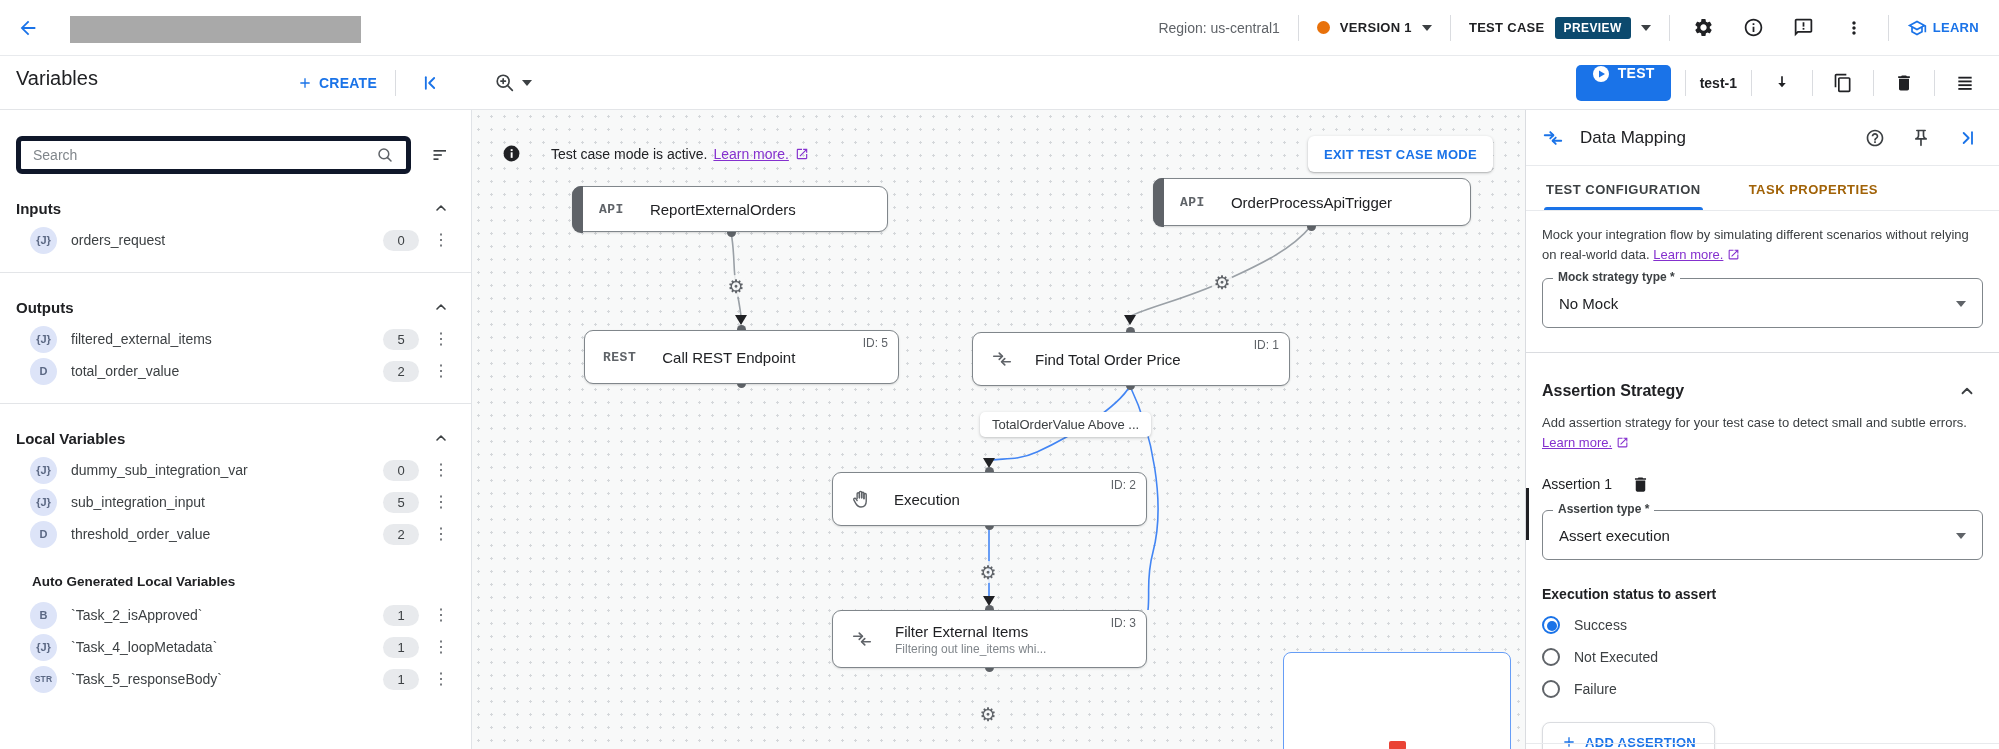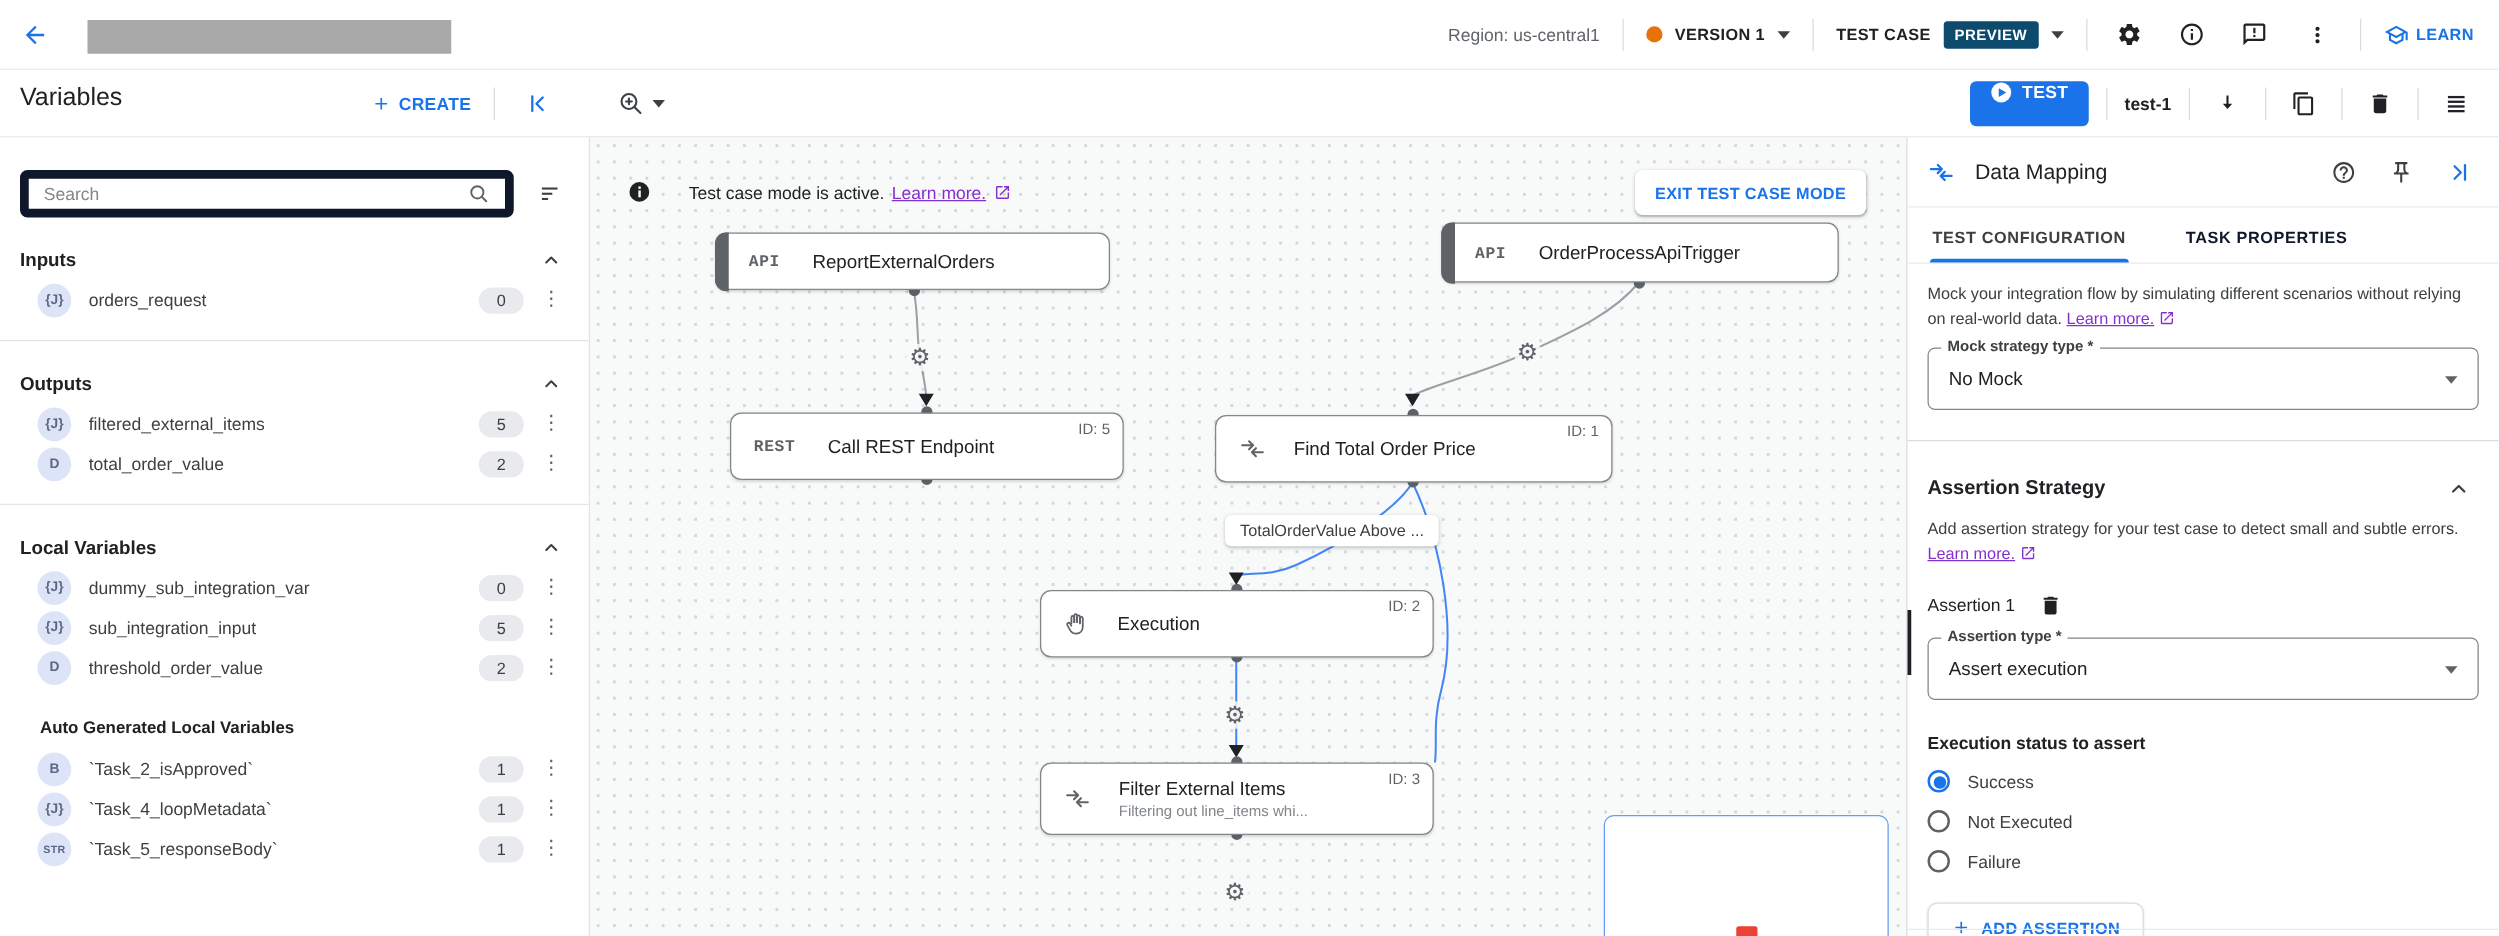--- a/index.html
+++ b/index.html
@@ -33,21 +33,21 @@
   .toolbar-right { display:flex; align-items:center; gap:14px; padding-right:18px; }
   .test-btn { display:flex; align-items:flex-start; gap:8px; background:#1a73e8; color:#fff; border:none; border-radius:5px; height:36px; padding:0 16px; font-size:14px; font-weight:bold; letter-spacing:.3px; cursor:pointer; font-family:inherit; }
   .test-name { font-size:14px; color:#202124; font-weight:bold; }
 
   
   .main { flex:1; display:flex; min-height:0; }
 
   
   .sidebar { width:472px; border-right:1px solid #e0e3e7; background:#fff; overflow:hidden; }
   .sb-search-row { display:flex; align-items:center; margin:26px 14px 0 16px; gap:14px; }
-  .sb-search { flex:1; display:flex; align-items:center; border:7px solid #0f172a; border-radius:6px; height:38px; padding:0 12px; }
+  .sb-search { flex:1; display:flex; align-items:center; border:5px solid #0f172a; border-radius:6px; height:38px; padding:0 12px; }
   .sb-search input { flex:1; border:none; outline:none; font-size:14px; color:#202124; font-family:inherit; }
   .sb-search input::placeholder { color:#80868b; }
   .section-head { display:flex; align-items:center; justify-content:space-between; padding:0 22px 0 16px; margin-top:18px; height:32px; }
   .section-title { font-size:15px; font-weight:bold; color:#202124; }
   .sb-row { display:flex; align-items:center; height:32px; padding:0 22px 0 30px; cursor:pointer; }
   .var-badge { width:27px; height:27px; border-radius:50%; background:#dde4f8; color:#5b6884; font-weight:bold; display:flex; align-items:center; justify-content:center; font-size:11px; flex:none; }
   .var-badge.str { font-size:8.5px; letter-spacing:.2px; }
   .var-label { font-size:14px; color:#3c4043; margin-left:14px; flex:1; white-space:nowrap; overflow:hidden; }
   .count-pill { background:#e8eaed; border-radius:12px; min-width:36px; text-align:center; padding:3px 0; font-size:13px; color:#3c4043; }
   .dots-btn { background:none; border:none; cursor:pointer; color:#5f6368; font-size:16px; margin-left:14px; line-height:1; }
@@ -75,21 +75,21 @@
   .edge-label { position:absolute; left:508px; top:302px; background:#fff; border-radius:5px; box-shadow:0 1px 3px rgba(60,64,67,.3); padding:5px 12px; font-size:13px; color:#3c4043; white-space:nowrap; cursor:pointer; }
   .preview-box { position:absolute; left:811px; top:542px; width:228px; height:120px; background:#fff; border:1.5px solid #669df6; border-radius:8px; }
   .red-sliver { position:absolute; left:917px; top:631px; width:17px; height:9px; background:#ea4335; border-radius:2px; }
 
   
   .panel { width:474px; border-left:1px solid #dadce0; background:#fff; position:relative; }
   .drag-handle { position:absolute; left:0; top:378px; width:3px; height:52px; background:#202124; }
   .panel-head { height:56px; display:flex; align-items:center; padding:0 16px; border-bottom:1px solid #e8eaed; gap:14px; }
   .panel-title { font-size:17px; color:#202124; flex:1; margin-left:2px; }
   .tabs { display:flex; gap:44px; padding:0 18px; border-bottom:1px solid #e8eaed; }
-  .tab { padding:16px 2px 13px; font-size:13px; font-weight:bold; letter-spacing:.5px; color:#0f172a; background:none; border:none; cursor:pointer; font-family:inherit; position:relative; }
+  .tab { padding:16px 2px 13px; font-size:13px; font-weight:bold; letter-spacing:.5px; color:#a16207; background:none; border:none; cursor:pointer; font-family:inherit; position:relative; }
   .tab.active { color:#3c4043; }
   .tab.active::after { content:""; position:absolute; left:0; right:0; bottom:0; height:3px; background:#1a73e8; border-radius:3px 3px 0 0; }
   .panel-body { padding:14px 16px 0; }
   .p-text { font-size:13px; line-height:1.5; color:#3c4043; }
   .field { position:relative; border:1px solid #80868b; border-radius:6px; height:50px; display:flex; align-items:center; padding:0 40px 0 16px; margin-top:14px; cursor:pointer; background:#fff; }
   .field-label { position:absolute; top:-9px; left:10px; background:#fff; padding:0 5px; font-size:12px; font-weight:bold; color:#3c4043; }
   .field-value { font-size:15px; color:#202124; }
   .field .caret { position:absolute; right:16px; top:22px; border-top-color:#5f6368; }
   .panel-divider { height:1px; background:#dadce0; margin:24px -16px 0; }
   .assert-head { display:flex; align-items:center; justify-content:space-between; margin-top:22px; }

